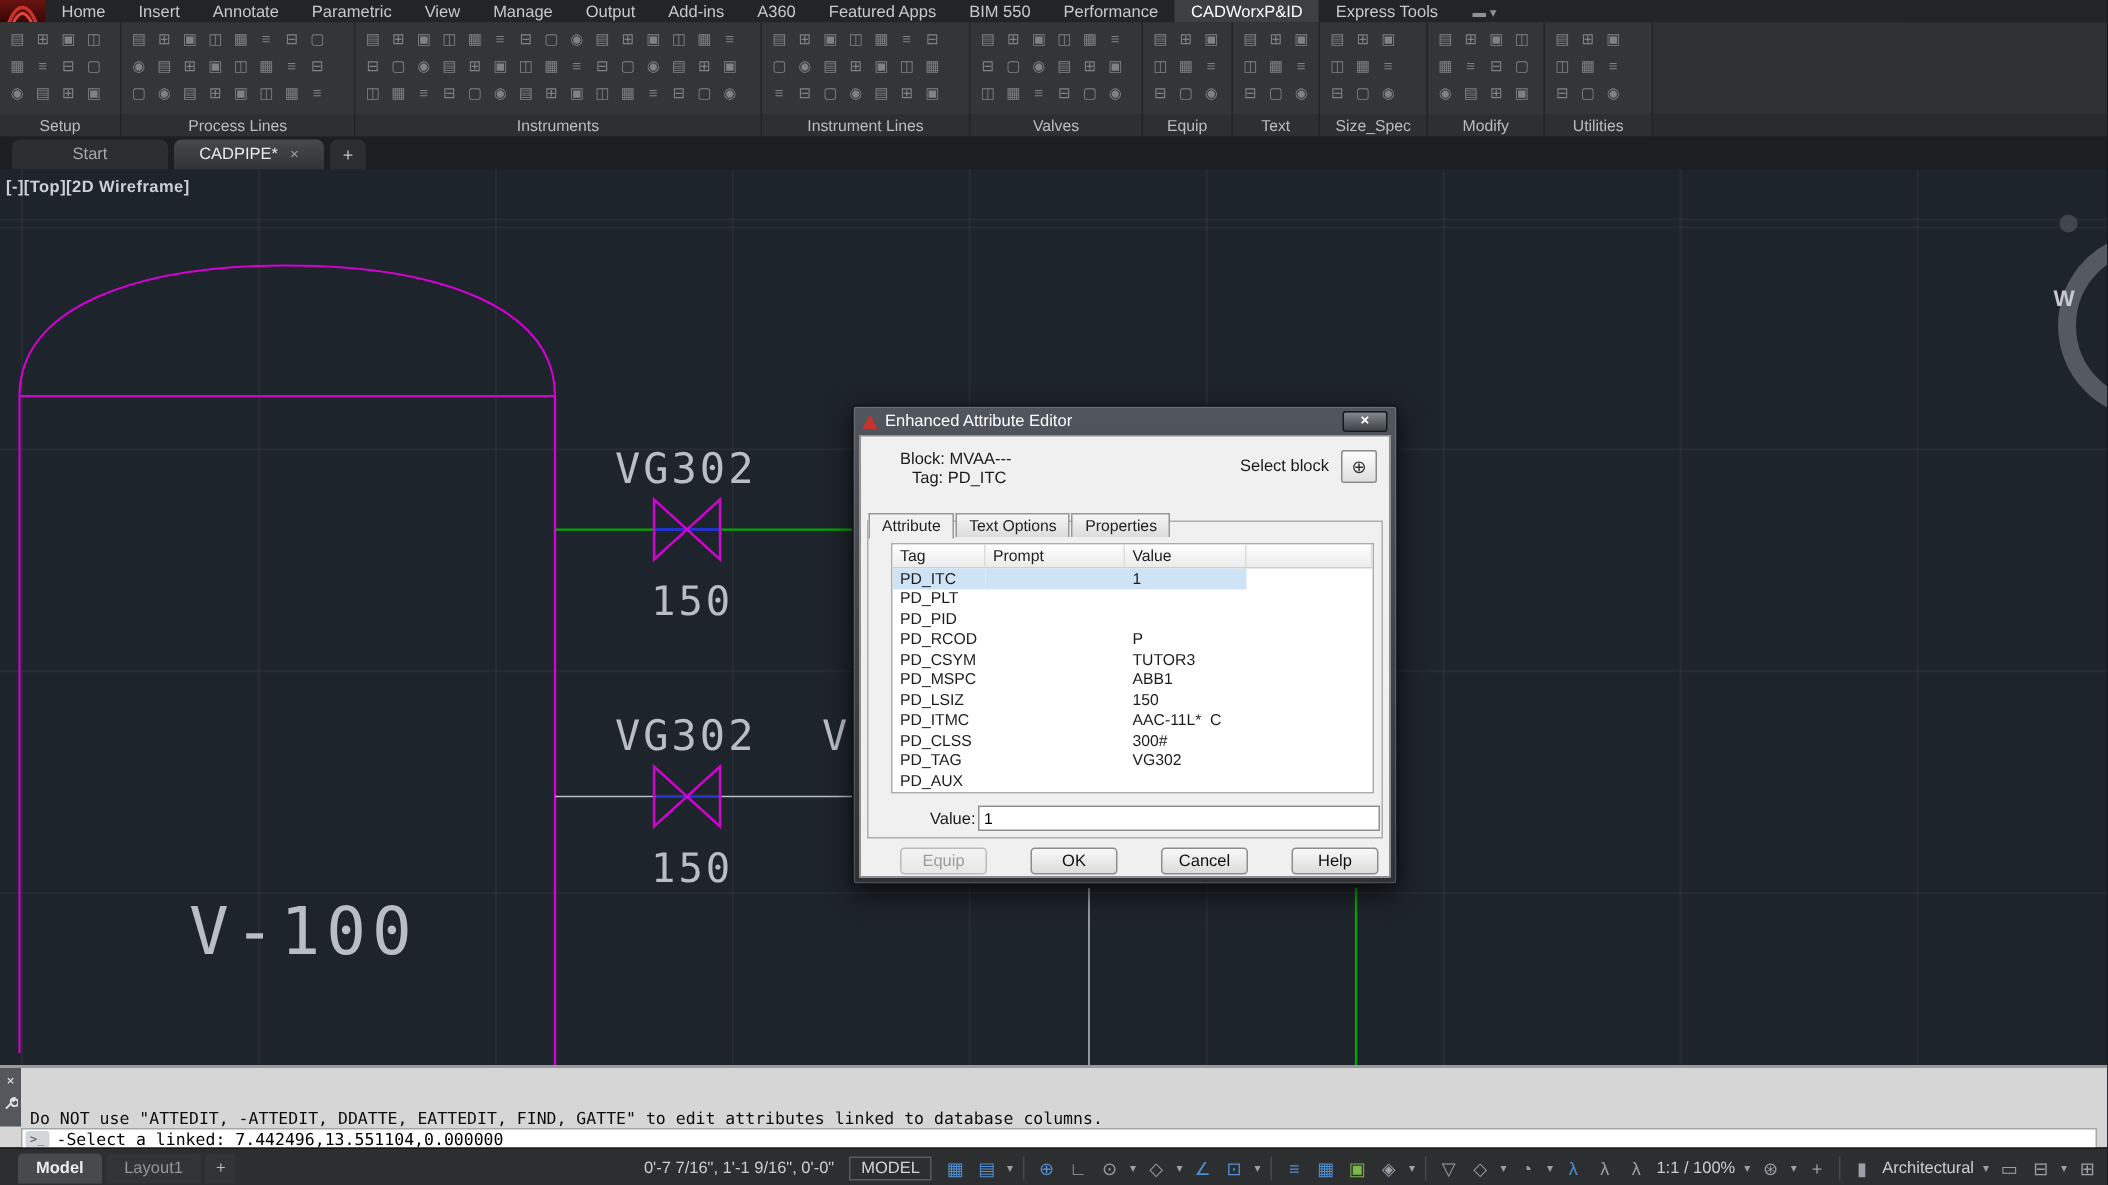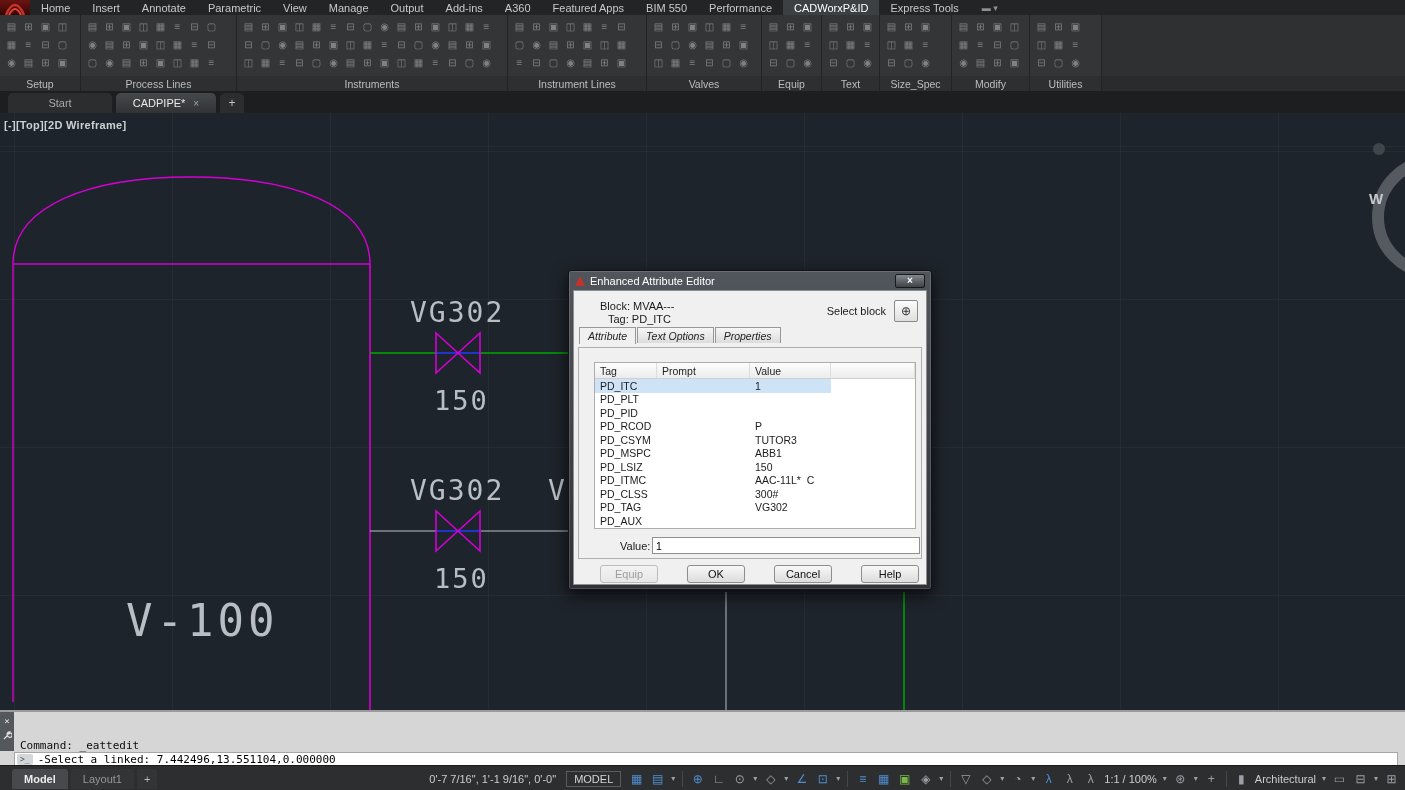--- a/index.html
+++ b/index.html
@@ -43,21 +43,21 @@
     background:linear-gradient(#51565c,#2e3236); border:1px solid #101214; border-radius:3px;
     box-shadow:0 5px 16px rgba(0,0,0,.7), inset 0 0 0 1px rgba(255,255,255,.14); }
   .dlg-title { height:19px; display:flex; align-items:center; padding:0 6px; gap:5px; color:#fff; font-size:11px; }
   .dlg-aicon { width:0; height:0; border-left:5px solid transparent; border-right:5px solid transparent; border-bottom:10px solid #c5312b; }
   .dlg-close { margin-left:auto; width:30px; height:14px; background:linear-gradient(#83888e,#3f4347); border:1px solid #17191b; border-radius:2px; color:#fff; font-size:10px; font-weight:bold; display:flex; align-items:center; justify-content:center; }
   .dlg-body { position:absolute; left:4px; right:4px; top:19px; bottom:4px; background:#f0f0f0; border:1px solid #8e8e8e; font-size:11px; color:#1a1a1a; }
   .blockline { position:absolute; left:26px; top:9px; }
   .tagline { position:absolute; left:34px; top:22px; }
   .selblock-label { position:absolute; right:40px; top:14px; }
   .selblock-btn { position:absolute; right:8px; top:9px; width:24px; height:22px; background:linear-gradient(#fdfdfd,#dfdfdf); border:1px solid #8a8a8a; border-radius:2px; display:flex; align-items:center; justify-content:center; font-size:12px; color:#333; }
-  .dtabs { position:absolute; left:5px; top:36px; display:flex; z-index:3;font-style:italic; }
+  .dtabs { position:absolute; left:5px; top:51px; display:flex; z-index:3; }
   .dtab { height:16px; padding:0 8px; display:flex; align-items:center; background:linear-gradient(#f6f6f6,#dcdcdc); border:1px solid #989898; border-bottom:none; margin-right:1px; font-size:10.5px; color:#222; }
   .dtab.active { background:#f0f0f0; height:17px; position:relative; top:0px; z-index:4; }
   .groupbox { position:absolute; left:4px; right:4px; top:56px; height:212px; border:1px solid #aeaeae; background:#f0f0f0; }
   .attr-table { position:absolute; left:20px; top:71px; width:322px; height:167px; background:#fff; border:1px solid #adadad; font-size:10.5px; color:#1c1c1c; overflow:hidden; }
   .thead { display:flex; height:16px; background:linear-gradient(#fdfdfd,#ececec); border-bottom:1px solid #cfcfcf;justify-content:space-between; }
   .hc { padding-left:5px; display:flex; align-items:center; border-right:1px solid #dddddd; color:#222; }
   .trow { display:flex; height:13.5px; align-items:center; white-space:pre; }
   .c { padding-left:5px; height:13.5px; display:flex; align-items:center; overflow:hidden; white-space:pre; }
   .ctag { width:62px; } .cprompt { width:93px; } .cvalue { width:81px; } .cfill { flex:1; }
   .trow.selected .ctag, .trow.selected .cprompt, .trow.selected .cvalue { background:#cfe3f6; }
@@ -495,21 +495,20 @@
   </div>
 
   <div class="cmd">
     <div class="cmd-strip">
       <span>×</span>
       <svg width="9" height="9" viewBox="0 0 10 10">
         <path d="M1,9 L5,5 M5,5 a2.6,2.6 0 1 0 3,-3 l-1.4,1.4 -1,-1 L7,1 a2.6,2.6 0 0 0 -2,4" fill="none" stroke="#dfe2e5" stroke-width="1.4"></path>
       </svg>
     </div>
     <div class="cmd-hist">
-      <div>Command: _eattedit</div>
       <div>Do NOT use "ATTEDIT, -ATTEDIT, DDATTE, EATTEDIT, FIND, GATTE" to edit attributes linked to database columns.</div>
       
     </div>
     <div class="cmd-input">
       <span class="prompt-chip">&gt;_</span>
       <span>-Select a linked: 7.442496,13.551104,0.000000</span>
     </div>
   </div>
 
   <div class="sbar">

